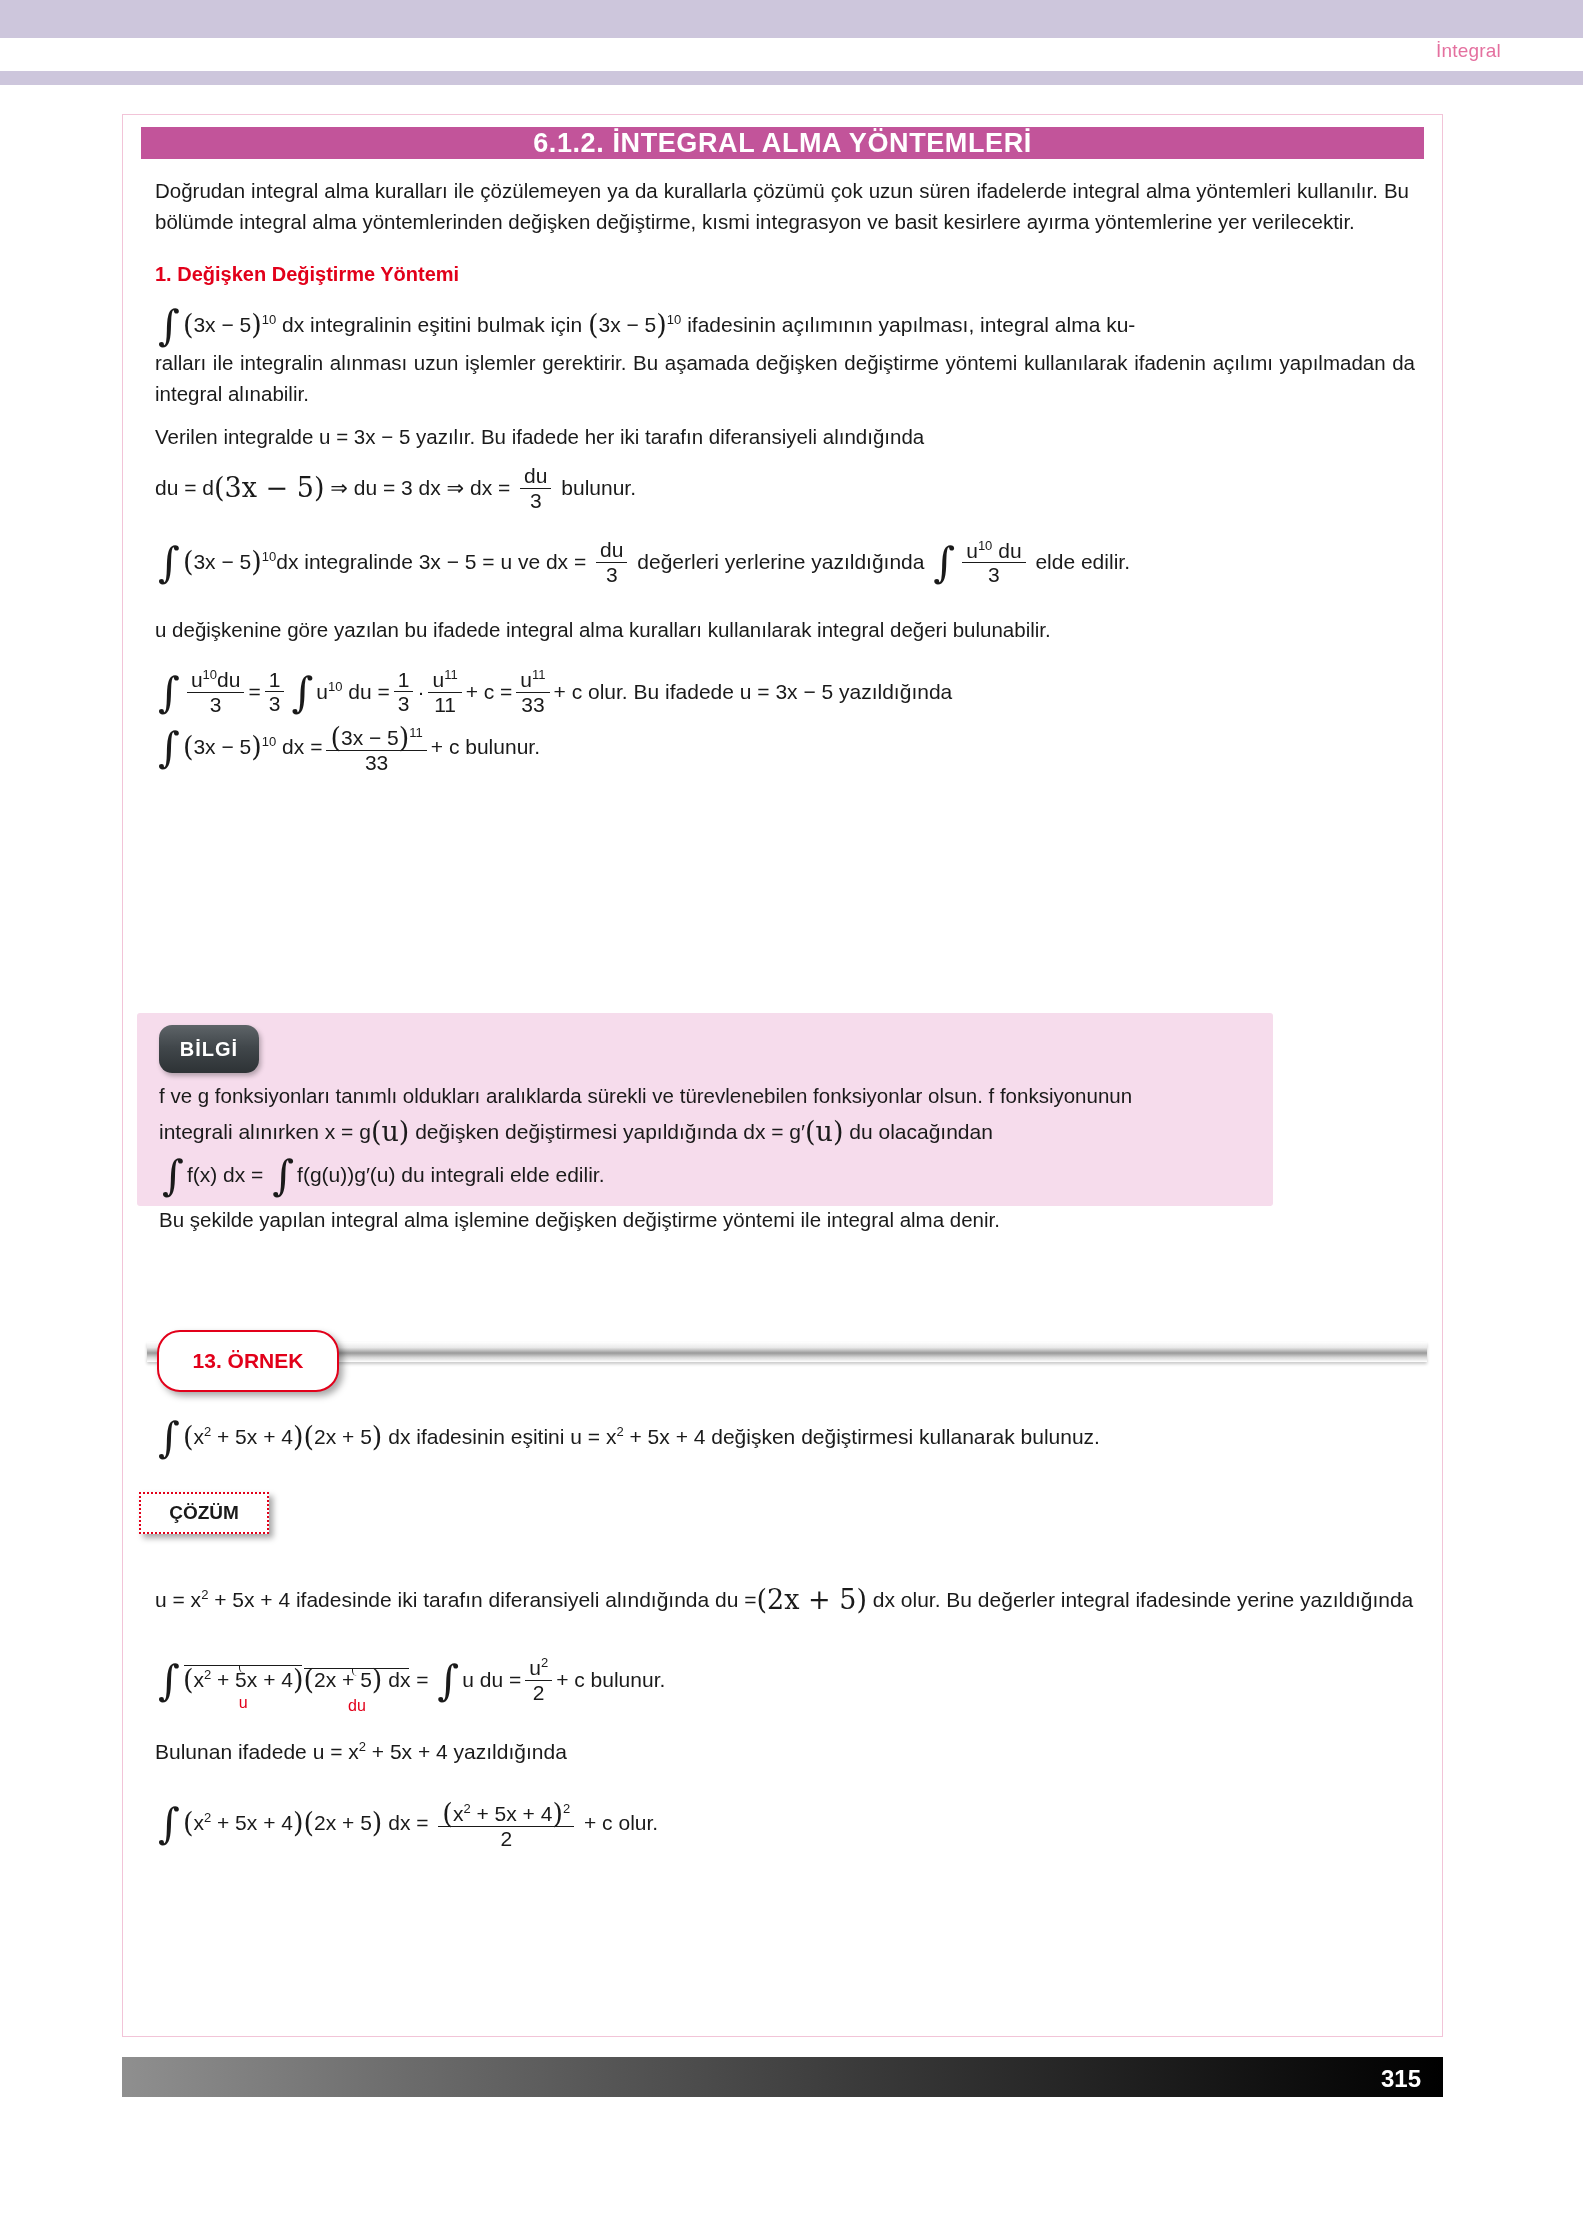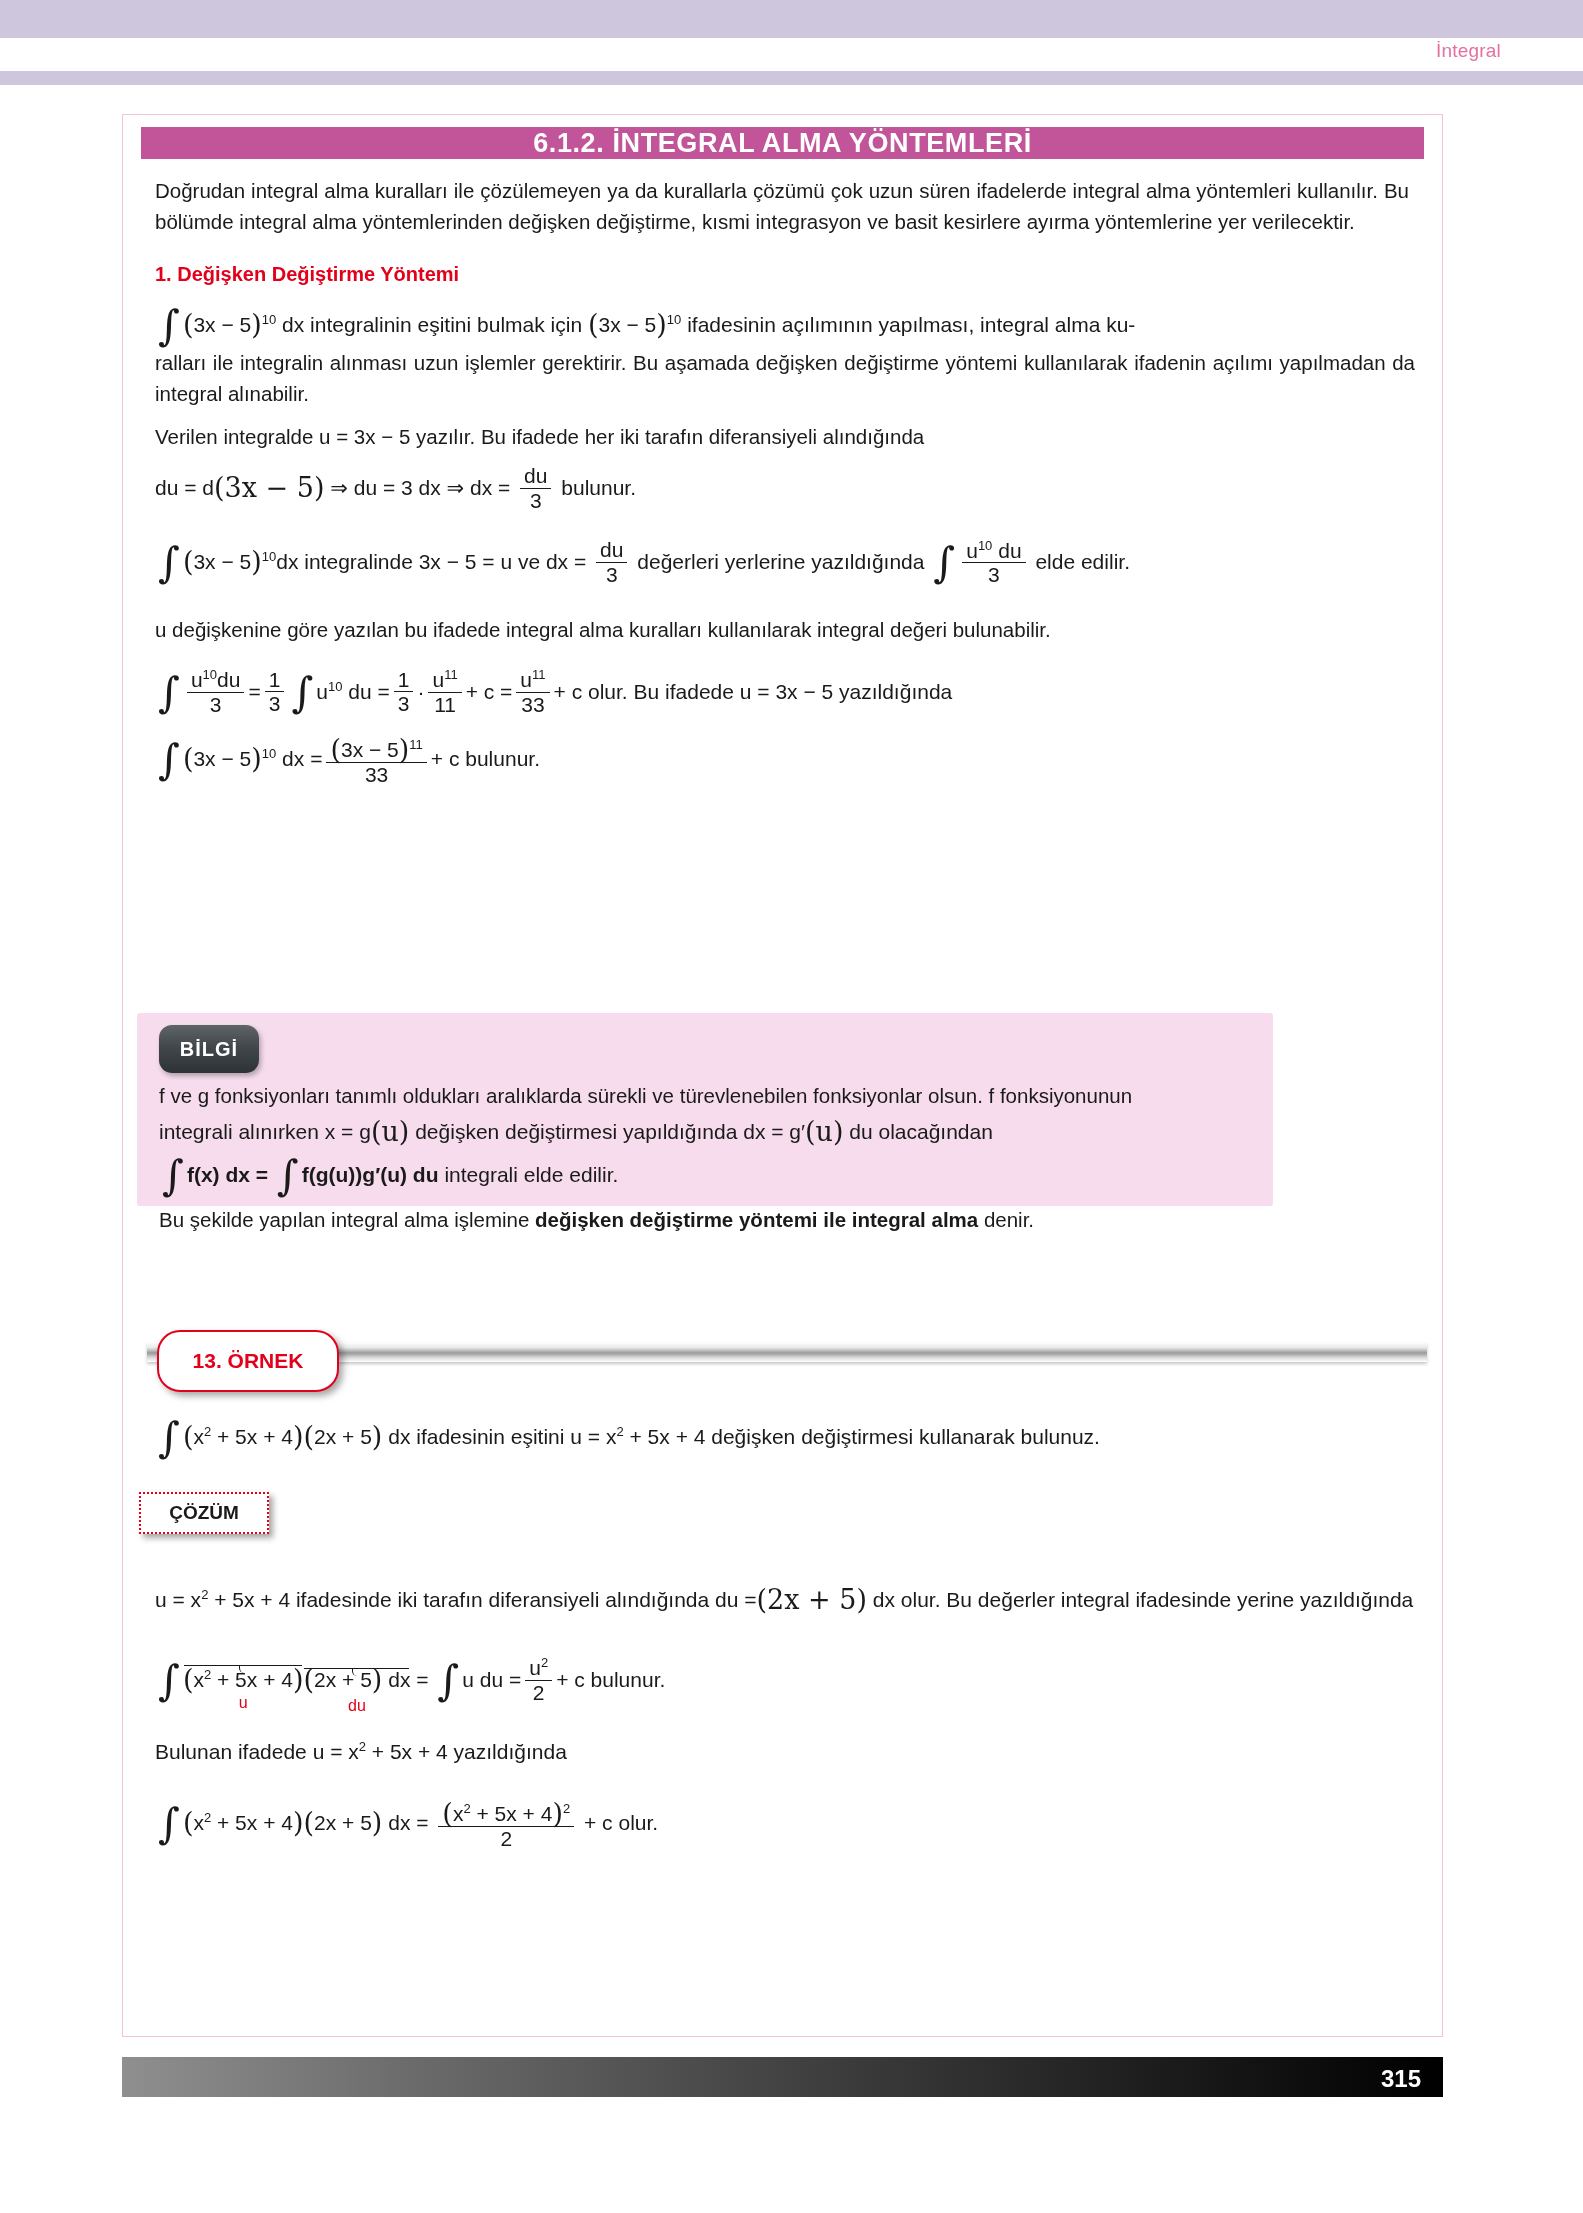--- a/index.html
+++ b/index.html
@@ -172,21 +172,21 @@
   }
   .bilgi-body {
     position: absolute;
     left: 22px;
     top: 66px;
     width: 1250px;
     font-size: 20.5px;
     line-height: 34px;
   }
   .bilgi-body .mathline { font-size: 21px; }
-  .bold { font-weight: bold; }
+  .bold { font-weight: normal; }
 
   
   .ornek-wrap {
     position: absolute;
     left: 137px;
     top: 1330px;
     width: 1290px;
     height: 46px;
   }
   .ornek-rule {
@@ -364,21 +364,21 @@
     </span><span>·</span><span class="frac">
       <span class="num"><span>u</span><sup class="pw">11</sup></span>
       <span class="den">11</span>
     </span><span>+ c</span>
     <span>=</span><span class="frac">
       <span class="num"><span>u</span><sup class="pw">11</sup></span>
       <span class="den">33</span>
     </span><span>+ c olur. Bu ifadede  u = 3x − 5 yazıldığında</span>
   </div>
 
-  <div class="mathline block" style="margin-top:16px">
+  <div class="mathline block" style="margin-top:4px">
     <span class="intg">∫</span><span class="nowrap"><span class="paren">(</span><span>3x − 5</span><span class="paren">)</span><sup class="pw">10</sup></span>
     <span>dx</span>
     <span>=</span><span class="frac">
       <span class="num"><span class="paren">(</span><span>3x − 5</span><span class="paren">)</span><sup class="pw">11</sup></span>
       <span class="den">33</span>
     </span><span>+ c bulunur.</span>
   </div>
 
 </div>
 

